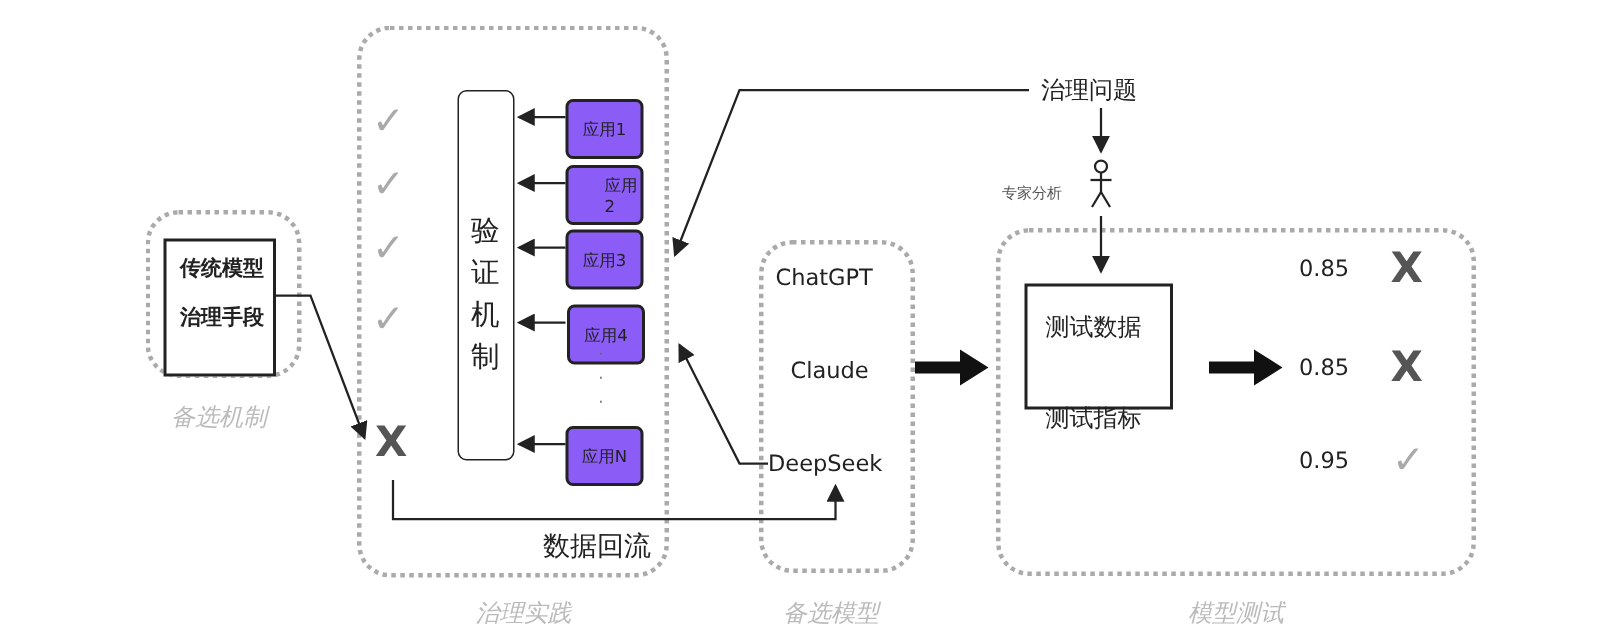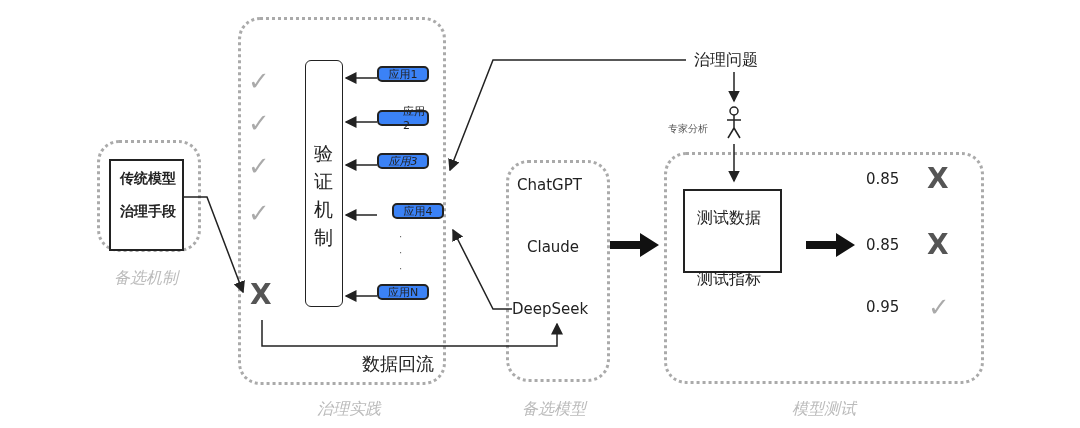--- a/index.html
+++ b/index.html
@@ -1,21 +1,21 @@
 <!DOCTYPE html>
 <html><head>
 <meta charset="utf-8">
 <style>
   html,body{margin:0;padding:0;background:#fff;}
   body{width:1080px;height:428px;position:relative;overflow:hidden;font-family:"DejaVu Sans","Liberation Sans",sans-serif;color:#222;}
   .dot{position:absolute;border:3px dotted #aaa;border-radius:22px;box-sizing:border-box;}
   .box{position:absolute;border:2px solid #222;box-sizing:border-box;background:#fff;}
   .t{position:absolute;white-space:nowrap;}
   .cap{position:absolute;color:#bbb;font-style:italic;font-size:16px;white-space:nowrap;}
-  .app{position:absolute;width:52px;height:16px;border:2px solid #222;border-radius:5px;box-sizing:border-box;font-size:11px;display:flex;align-items:center;justify-content:center;background:#3b82f6;}
+  .app{position:absolute;width:52px;height:40px;border:2px solid #222;border-radius:5px;box-sizing:border-box;font-size:11px;display:flex;align-items:center;justify-content:center;background:#8b5cf6;}
   .check{position:absolute;font-size:26px;color:#aaa;font-style:italic;line-height:1;}
   .cross{position:absolute;font-size:28px;font-weight:bold;color:#555;line-height:1;font-family:"DejaVu Sans",sans-serif;}
   svg.lines{position:absolute;left:0;top:0;}
 </style>
 </head>
 <body>
 
 <div class="dot" style="left:97px;top:140px;width:104px;height:112px;"></div>
 <div class="box" style="left:109px;top:159px;width:75px;height:92px;font-weight:bold;">
   <div class="t" style="left:9px;top:9px;font-size:14px;">传统模型</div>
@@ -25,22 +25,22 @@
 
 <div class="dot" style="left:238px;top:17px;width:208px;height:368px;"></div>
 <div class="box" style="left:305px;top:60px;width:38px;height:247px;border-radius:6px;border-width:1.5px;">
   <div class="t" style="left:8px;top:80px;font-size:19px;">验</div>
   <div class="t" style="left:8px;top:108px;font-size:19px;">证</div>
   <div class="t" style="left:8px;top:136px;font-size:19px;">机</div>
   <div class="t" style="left:8px;top:164px;font-size:19px;">制</div>
 </div>
 <div class="app" style="left:377px;top:66px;">应用1</div>
 <div class="app" style="left:377px;top:110px;padding-left:24px;">应用2</div>
-<div class="app" style="left:377px;top:153px;font-style:italic;">应用3</div>
-<div class="app" style="left:392px;top:203px;">应用4</div>
+<div class="app" style="left:377px;top:153px;">应用3</div>
+<div class="app" style="left:378px;top:203px;">应用4</div>
 <div class="app" style="left:377px;top:284px;">应用N</div>
 <div class="t" style="left:399px;top:231px;font-size:10px;color:#666;">·</div>
 <div class="t" style="left:399px;top:247px;font-size:10px;color:#666;">·</div>
 <div class="t" style="left:399px;top:263px;font-size:10px;color:#666;">·</div>
 
 <div class="check" style="left:248px;top:68px;">✓</div>
 <div class="check" style="left:248px;top:110px;">✓</div>
 <div class="check" style="left:248px;top:153px;">✓</div>
 <div class="check" style="left:248px;top:200px;">✓</div>
 <div class="cross" style="left:250px;top:281px;">X</div>

